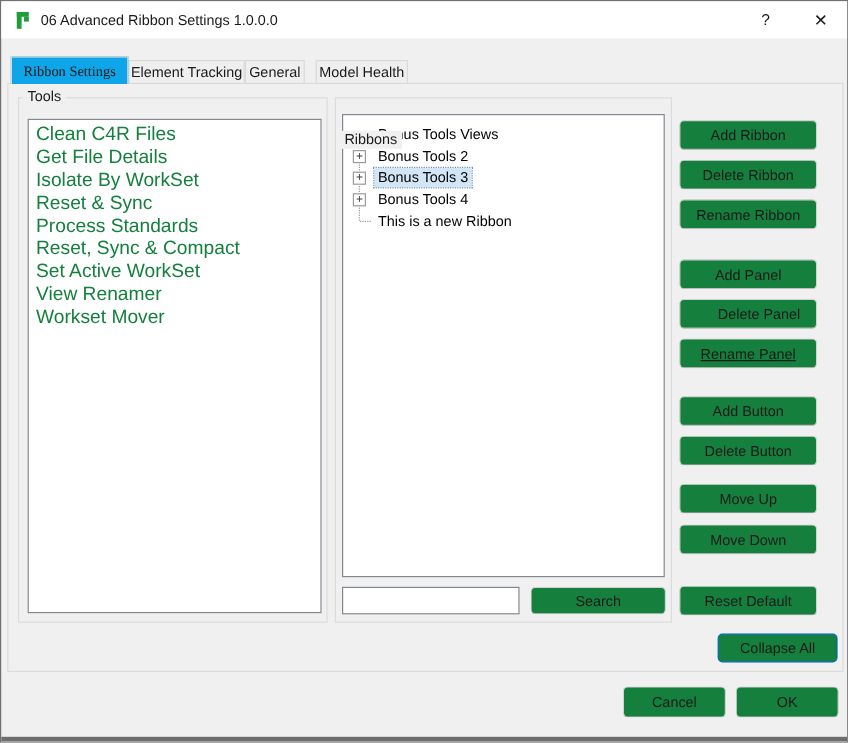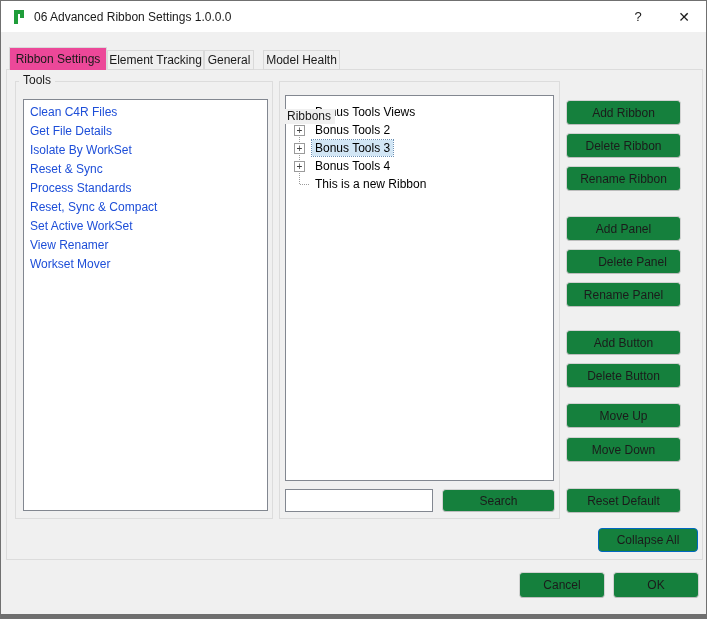--- a/index.html
+++ b/index.html
@@ -30,42 +30,42 @@
     position:absolute; left:5px; top:68px; width:697px; height:491px;
     border:1px solid #dcdcdc; background:#f0f0f0;
   }
   .tab {
     position:absolute; top:49px; height:20px; z-index:1;
     background:#efefef; border:1px solid #d9d9d9;
     display:flex; align-items:center; justify-content:center;
     font-size:12px; color:#1a1a1a;
   }
   .tab.active {
-    top:46px; height:23px; z-index:3; background:#ec4899; border-bottom:none;
+    top:46px; height:23px; z-index:3; background:#0ea5e9; border-bottom:none;font-family:Liberation Serif, serif;
   }
   .tab-ribbon-settings { left:8px;  width:98px; }
   .tab-element-tracking { left:106px; width:97px; }
   .tab-general { left:203px; width:50px; }
   .tab-model-health { left:262px; width:77px; }
   
   .groupbox { position:absolute; border:1px solid #dcdcdc; }
   .groupbox-tools   { left:14px;  top:80px; width:258px; height:438px; }
   .groupbox-ribbons { left:278px; top:80px; width:281px; height:438px; }
   .groupbox-label {
     position:absolute; top:72px; height:15px; padding:0 4px;
     background:#f0f0f0; font-size:12px; color:#1a1a1a; z-index:2;
   }
   .label-tools { left:18px; }
   .label-ribbons { left:282px;margin-top:36px; }
   
   .tools-list {
     position:absolute; left:22px; top:98px; width:245px; height:412px;
     background:#ffffff; border:1px solid #828790; padding:3px 0; overflow:hidden;
   }
-  .list-item { font-size:12px; line-height:19px; padding:0 6px; color:#1d4ed8; }
+  .list-item { font-size:16px; line-height:19px; padding:0 6px; color:#15803d; }
   
   .tree {
     position:absolute; left:284px; top:94px; width:269px; height:386px;
     background:#ffffff; border:1px solid #828790; padding:7px 4px; overflow:hidden;
   }
   .tree-lines {
     position:absolute; left:13px; top:16px; height:72px; width:0;
     border-left:1px dotted #9b9b9b;
   }
   .tree-row { position:relative; height:18px; display:flex; align-items:center; padding-left:22px; font-size:12px; color:#000; }
@@ -93,21 +93,21 @@
     background:#15803d; border:1px solid #d2d2d2; border-bottom-color:#bdbdbd;
     border-radius:4px;
   }
   .search-btn { left:441px; top:488px; width:113px; height:23px; }
   .side-btn { left:565px; width:115px; height:25px; }
   .btn-add-ribbon    { top:99px; }
   .btn-delete-ribbon { top:132px; }
   .btn-rename-ribbon { top:165px; }
   .btn-add-panel     { top:215px; }
   .btn-delete-panel  { top:248px;padding-left:18px; }
-  .btn-rename-panel  { top:281px; }
+  .btn-rename-panel  { top:281px;text-decoration:underline; }
   .btn-add-button    { top:329px; }
   .btn-delete-button { top:362px; }
   .btn-move-up       { top:402px; }
   .btn-move-down     { top:436px; }
   .btn-reset-default { top:487px; }
   .btn-collapse-all  { left:597px; top:527px; width:100px; height:24px; border:1px solid #0067c0; }
   .btn-cancel { left:518px; top:571px; width:86px; height:26px; }
   .btn-ok     { left:612px; top:571px; width:86px; height:26px; }
 </style>
 </head>

